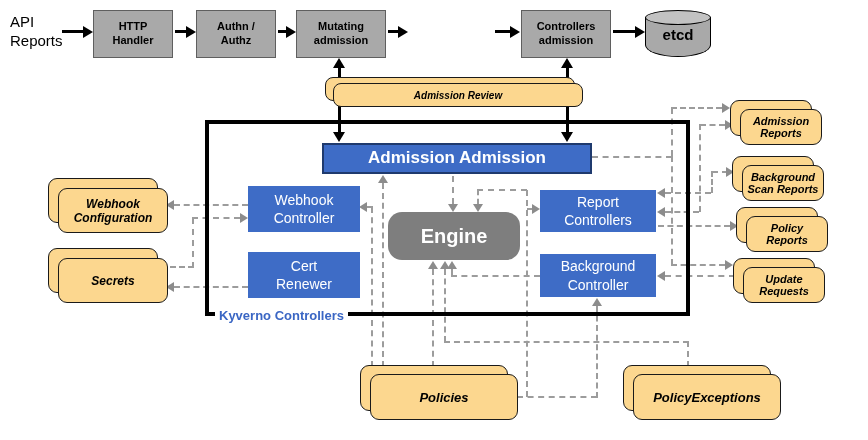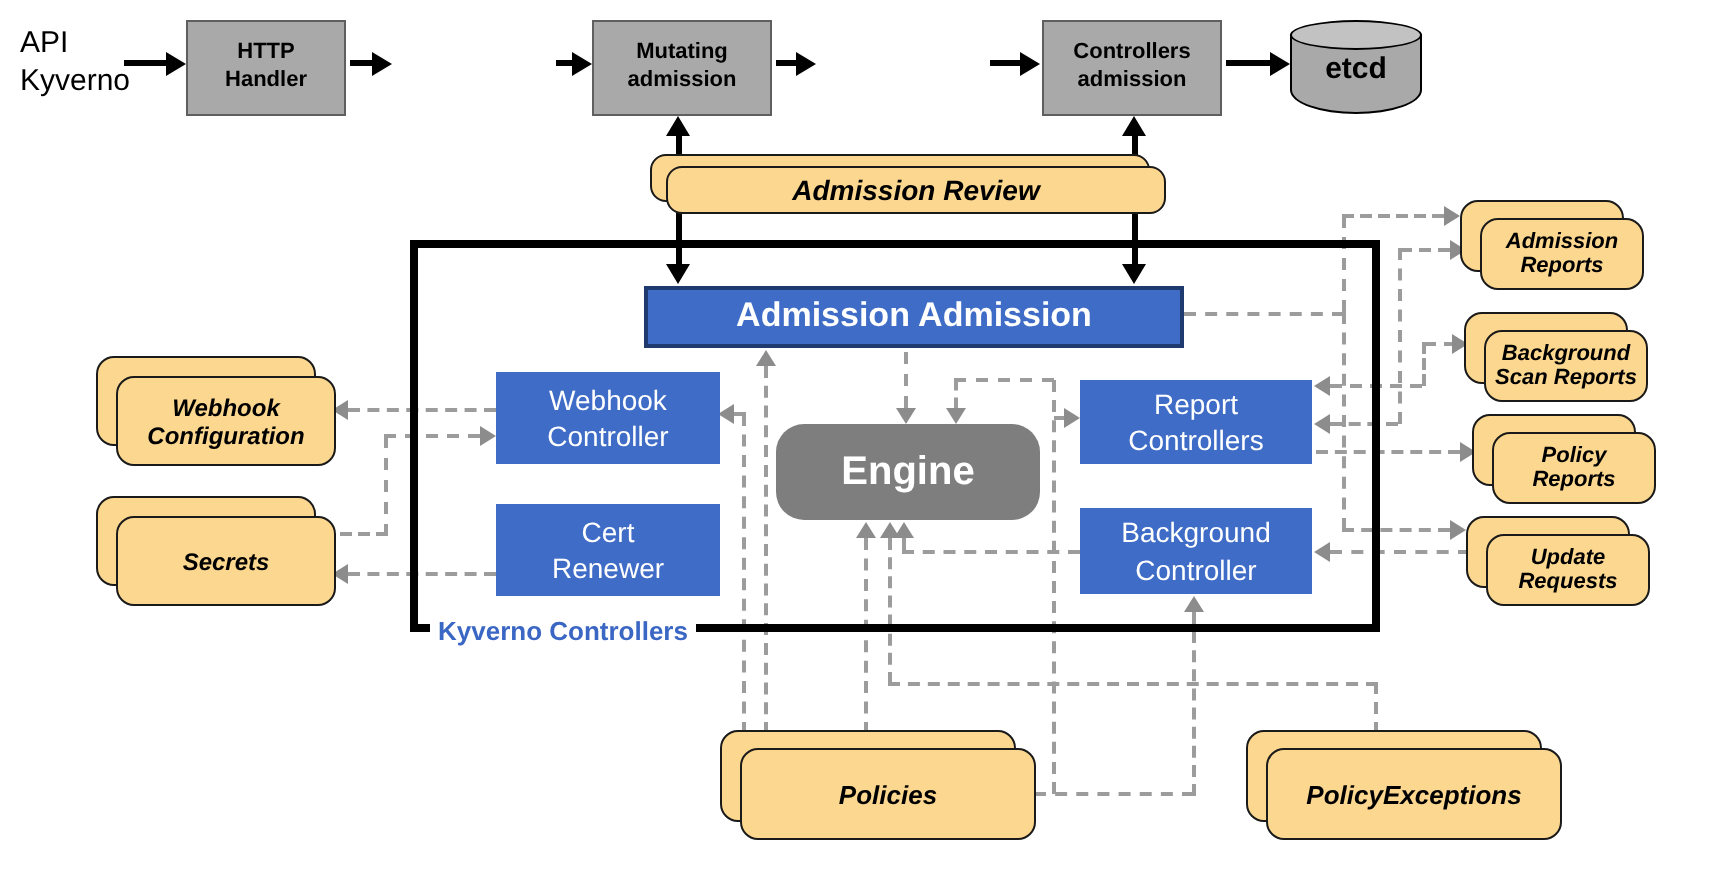--- a/index.html
+++ b/index.html
@@ -13,21 +13,21 @@
   .gbox { background:#A9A9A9; border:1px solid #5f5f5f; color:#000; font-weight:bold;
           font-size:11px; line-height:1.25; display:flex; align-items:center; justify-content:center; z-index:3; }
   .bbox { background:#3E6CC6; color:#fff; font-size:14px; line-height:1.3;
           display:flex; align-items:center; justify-content:center; z-index:3; }
   .ac   { font-size:17px; font-weight:bold; border:2px solid #1F3A6E; }
   .engine { background:#7E7E7E; border-radius:14px; color:#fff; font-weight:bold; font-size:20px;
           display:flex; align-items:center; justify-content:center; z-index:3; }
   .obox { background:#FCD78F; border:1.5px solid #1A1A1A; border-radius:9px; color:#000;
           font-weight:bold; font-style:italic; display:flex; align-items:center; justify-content:center; z-index:3; }
   .oback { z-index:2; }
-  .f14 { font-size:14px; } .f13 { font-size:13px; } .f12 { font-size:12px; } .f11 { font-size:11px; }
+  .f14 { font-size:10px; } .f13 { font-size:13px; } .f12 { font-size:12px; } .f11 { font-size:11px; }
   .plain { color:#000; font-size:15px; line-height:1.25; white-space:pre-line; z-index:3; }
   .kbox { border:4px solid #000; background:transparent; z-index:2; }
   .klabel { color:#3A66C4; font-weight:bold; font-size:13px; background:#fff; padding:0 4px; z-index:4; }
 
   
   .sh { border-top:3px solid #000; height:0; z-index:2; }
   .sv { border-left:3px solid #000; width:0; z-index:2; }
   .sar { width:0; height:0; z-index:2; }
   .sar-r { border-left:10px solid #000; border-top:6px solid transparent; border-bottom:6px solid transparent; }
   .sar-u { border-bottom:10px solid #000; border-left:6px solid transparent; border-right:6px solid transparent; }
@@ -49,29 +49,31 @@
   .cyl-top  { position:absolute; top:0; left:0; right:0; height:15px; background:#C2C2C2;
               border:1.5px solid #000; border-radius:50%; }
   .cyl-label { position:absolute; left:0; right:0; top:16px; text-align:center; font-weight:bold; font-size:15px; color:#000; }
 </style>
 </head>
 <body>
 
 <div class="canvas">
 
   <div class="abs plain label" style="left:10px;top:13px;width:76px;text-align:left;">API
-Kyverno</div>
+Reports</div>
 
   <div class="abs sh" style="left:62px;top:30px;width:22px;"></div>
   <div class="abs sar sar-r" style="left:83px;top:26px;"></div>
   <div class="abs gbox label" style="left:93px;top:10px;width:80px;height:48px;">HTTP
 Handler</div>
 
   <div class="abs sh" style="left:175px;top:30px;width:12px;"></div>
   <div class="abs sar sar-r" style="left:186px;top:26px;"></div>
+  <div class="abs gbox label" style="left:196px;top:10px;width:80px;height:48px;">Authn /
+Authz</div>
 
   <div class="abs sh" style="left:278px;top:30px;width:9px;"></div>
   <div class="abs sar sar-r" style="left:286px;top:26px;"></div>
   <div class="abs gbox label" style="left:296px;top:10px;width:90px;height:48px;">Mutating
 admission</div>
 
   <div class="abs sh" style="left:388px;top:30px;width:11px;"></div>
   <div class="abs sar sar-r" style="left:398px;top:26px;"></div>
 
   <div class="abs sh" style="left:495px;top:30px;width:16px;"></div>

